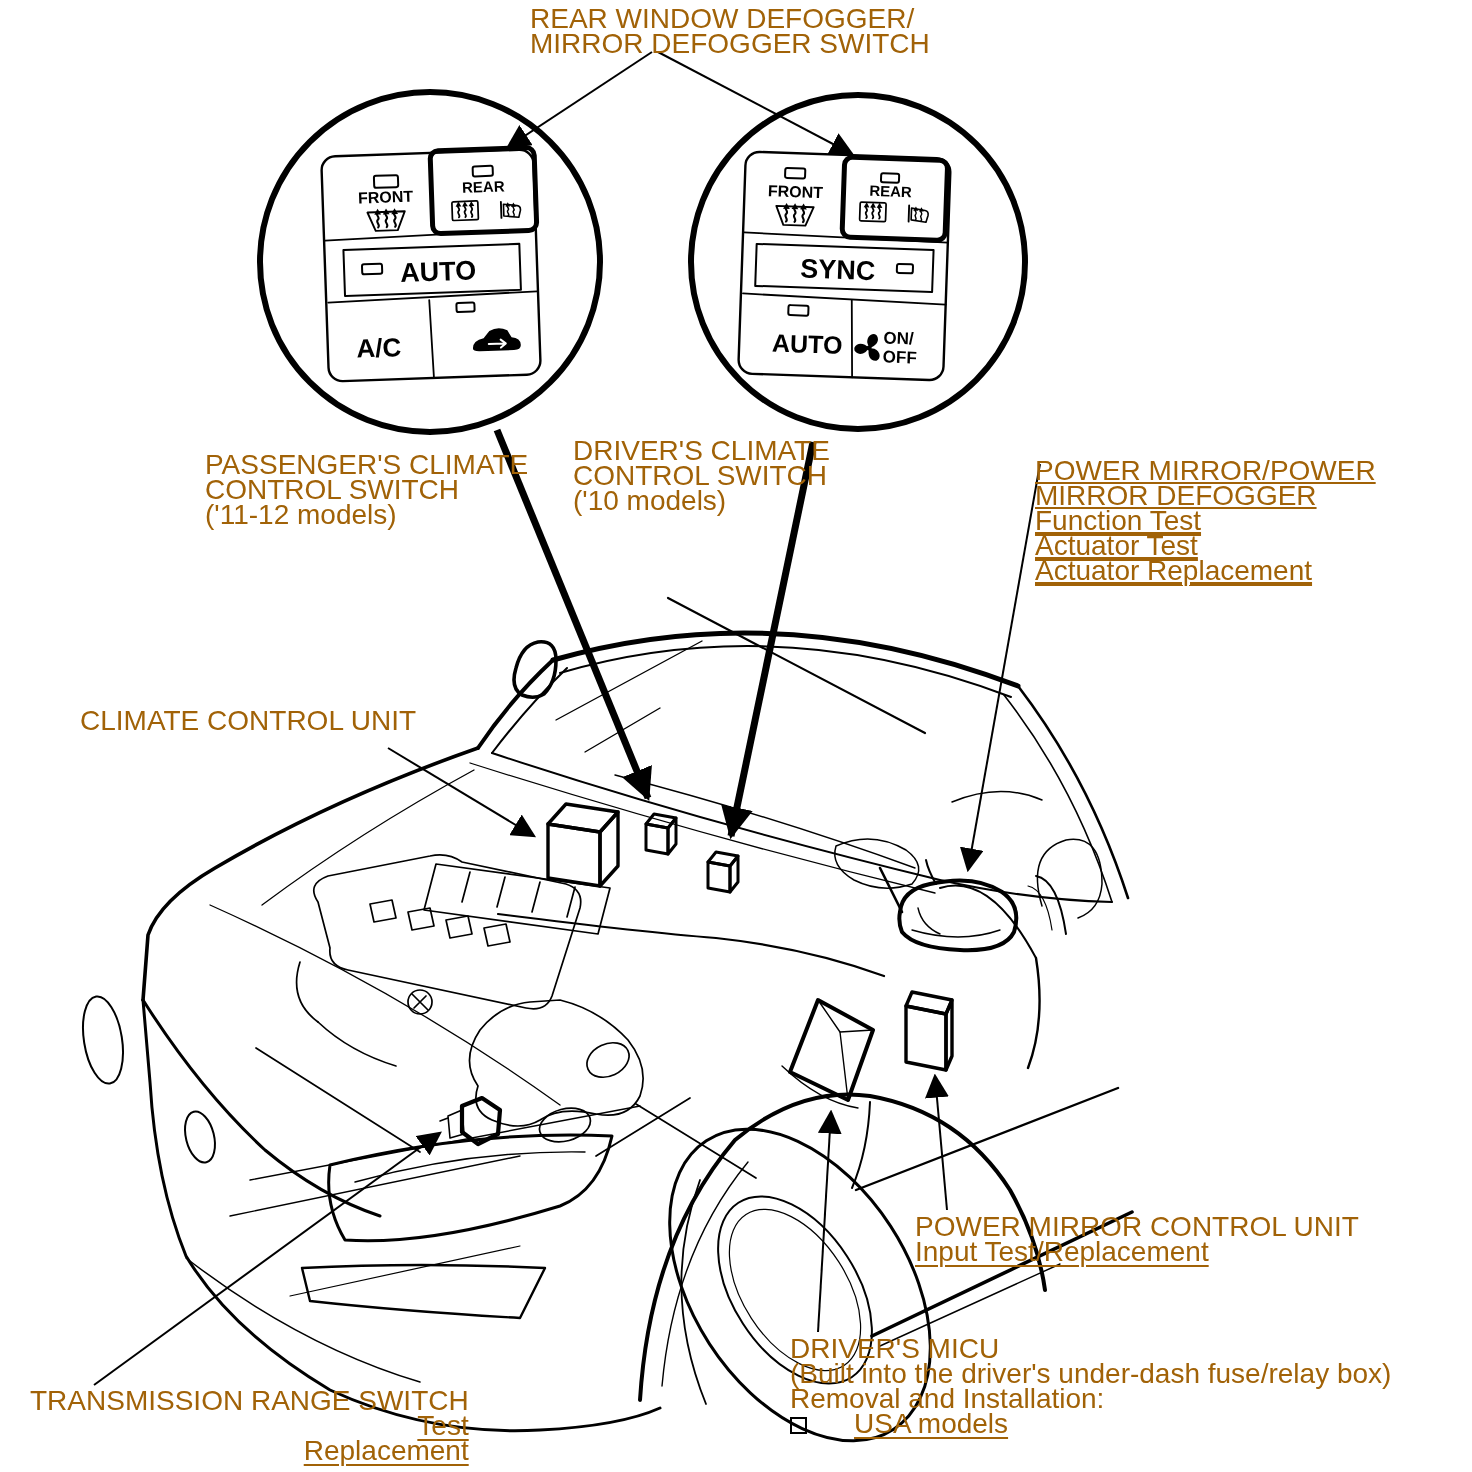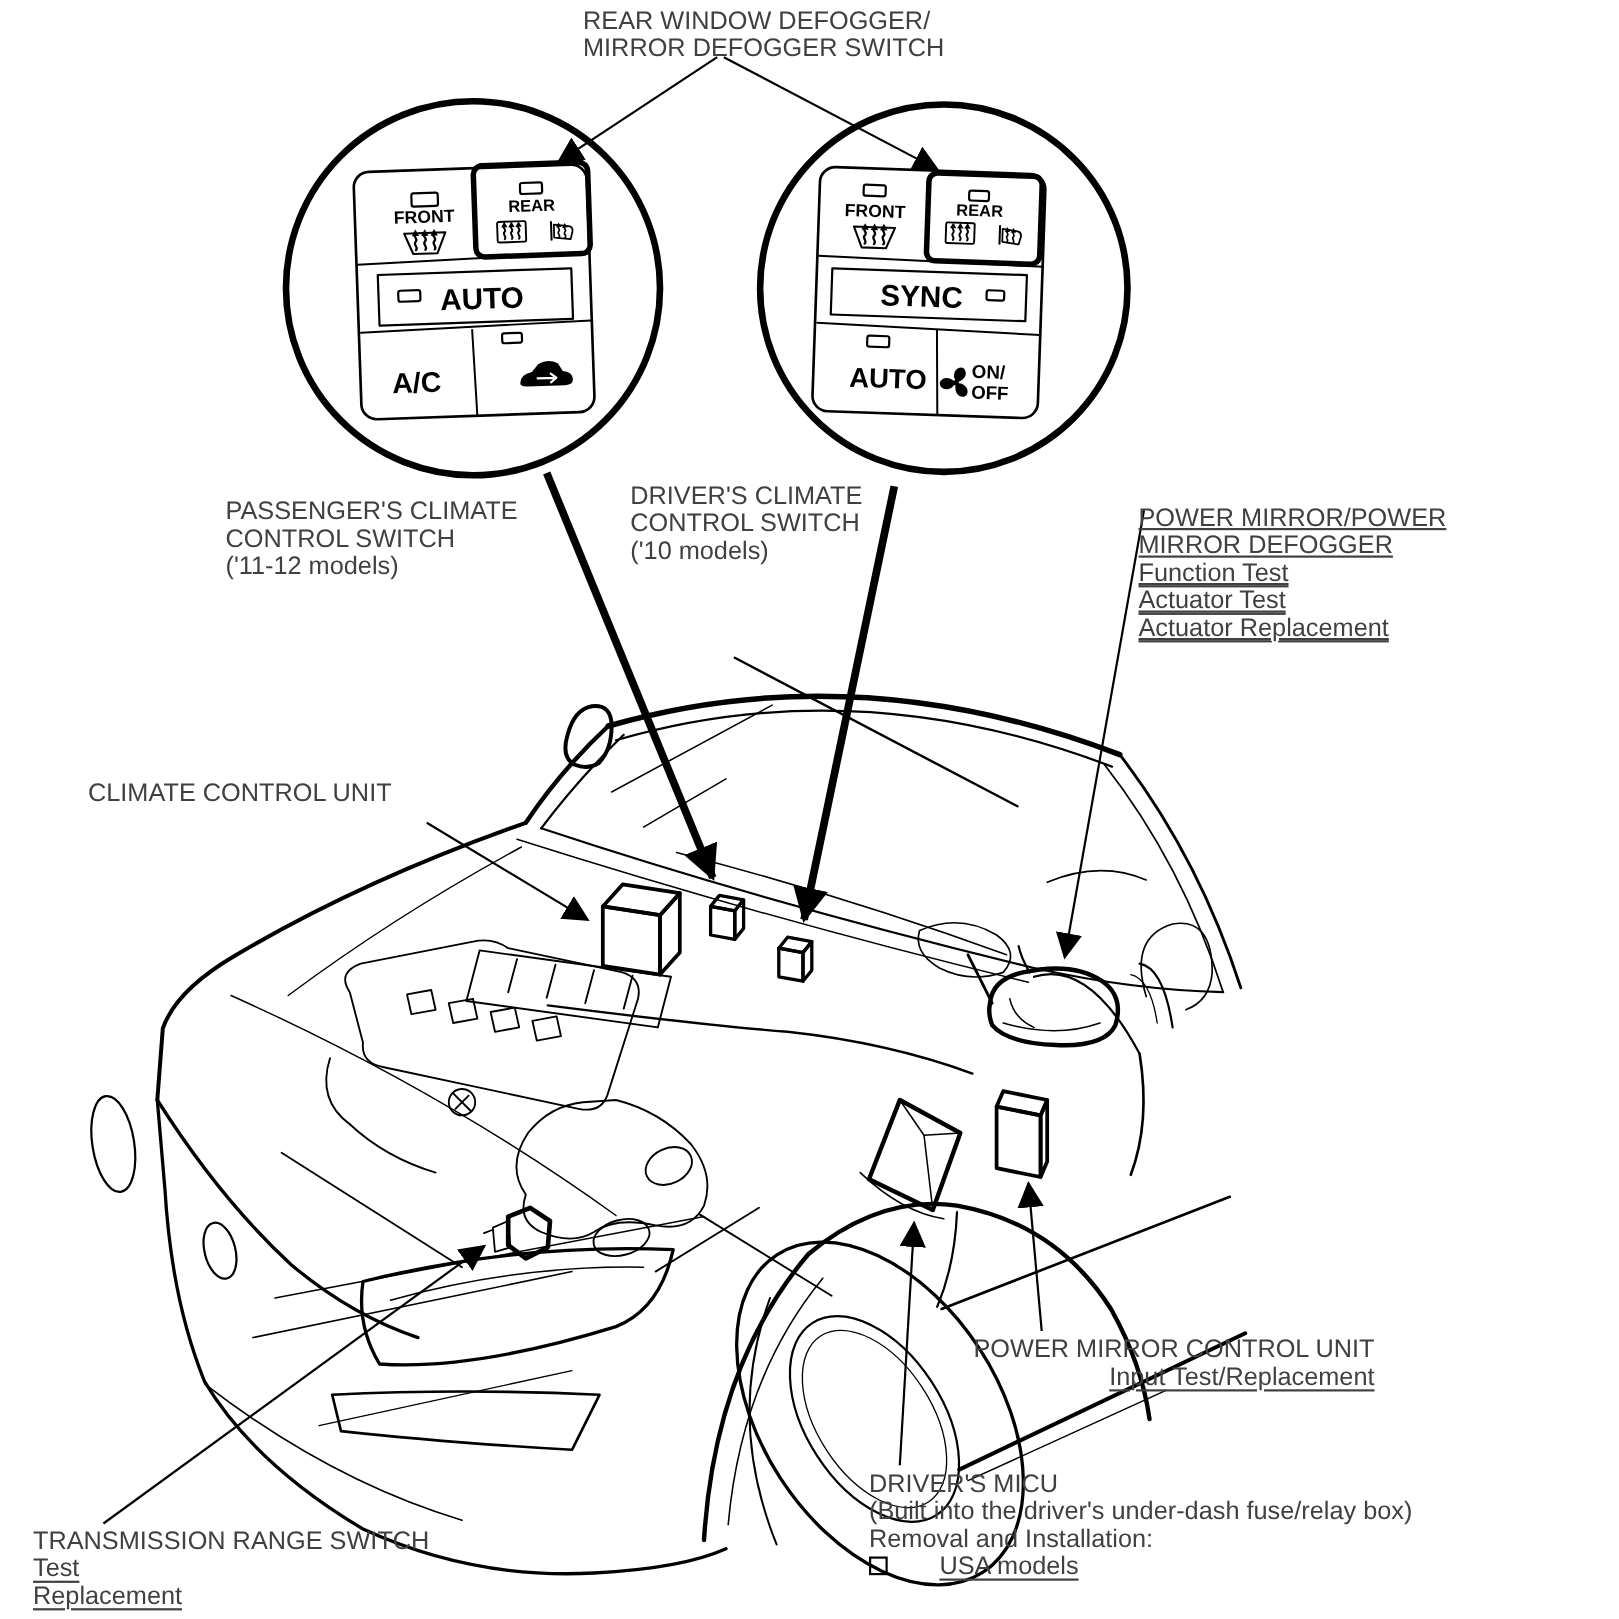--- a/index.html
+++ b/index.html
@@ -1,19 +1,19 @@
 <!DOCTYPE html>
 <html><head>
 <meta charset="utf-8">
 <style>
   html,body{margin:0;padding:0;background:#ffffff;}
   #page{position:relative;width:1472px;height:1472px;background:#fff;overflow:hidden;
         font-family:"Liberation Sans",sans-serif;color:#000;}
   #art{position:absolute;left:0;top:0;}
-  .lbl{position:absolute;font-size:23px;line-height:25px;white-space:nowrap;color:#404040;}
+  .lbl{position:absolute;font-size:28px;line-height:25px;white-space:nowrap;color:#a16207;}
   .lbl .ln{display:block;}
   .link{display:block;text-decoration:underline;text-decoration-thickness:2px;text-underline-offset:4px;}
   .ilink{text-decoration:underline;text-decoration-thickness:2px;text-underline-offset:4px;margin-left:44px;}
   .cbrow{display:block;}
   .cb{display:inline-block;width:13px;height:13px;border:2px solid #000;margin-right:3px;vertical-align:-1px;}
   svg text{font-family:"Liberation Sans",sans-serif;font-weight:bold;fill:#000;}
 </style>
 </head>
 <body>
 
@@ -281,31 +281,31 @@
   <span class="ln">MIRROR DEFOGGER</span>
   <a class="link">Function Test</a>
   <a class="link">Actuator Test</a>
   <a class="link">Actuator Replacement</a>
 </div>
 
 <div class="lbl" style="left:80px;top:708px;">
   <span class="ln">CLIMATE CONTROL UNIT</span>
 </div>
 
-<div class="lbl" style="left:885px;top:1214px;text-align:right;">
+<div class="lbl" style="left:915px;top:1214px;">
   <span class="ln">POWER MIRROR CONTROL UNIT</span>
   <a class="link">Input Test/Replacement</a>
 </div>
 
 <div class="lbl" style="left:790px;top:1336px;">
   <span class="ln">DRIVER'S MICU</span>
   <span class="ln">(Built into the driver's under-dash fuse/relay box)</span>
   <span class="ln">Removal and Installation:</span>
   <span class="cbrow"><span class="cb"></span><a class="ilink">USA models</a></span>
 </div>
 
-<div class="lbl" style="left:30px;top:1388px;">
+<div class="lbl" style="left:30px;top:1388px;text-align:right;">
   <span class="ln">TRANSMISSION RANGE SWITCH</span>
   <a class="link">Test</a>
   <a class="link">Replacement</a>
 </div>
 
 </div>
 
 </body></html>

